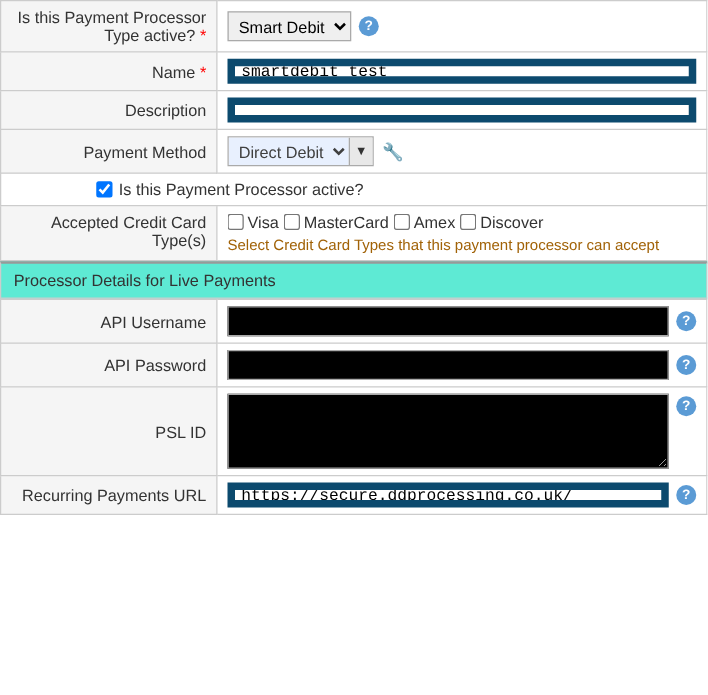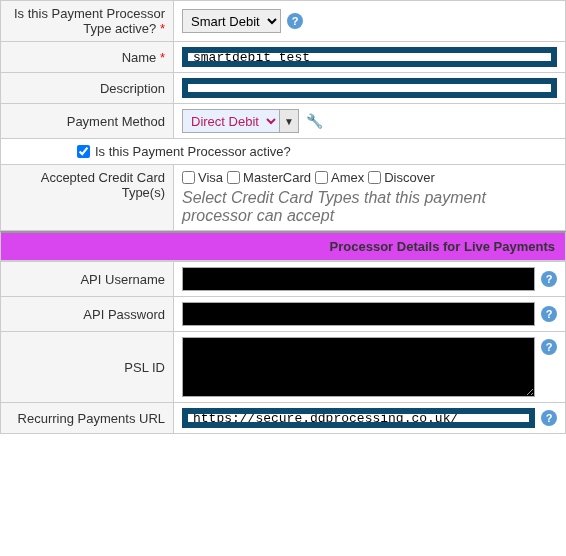--- a/index.html
+++ b/index.html
@@ -89,40 +89,39 @@
       display: flex;
       align-items: center;
       border: 1px solid #aaa;
       height: 24px;
       overflow: hidden;
     }
     .payment-method-select-wrap select {
       border: none;
       height: 22px;
       background: #e8f0fe;
-      color: #be185d;
+      color: #404040;
     }
     .payment-method-select-wrap .arrow-btn {
       padding: 0 4px;
       background: #e8e8e8;
       border-left: 1px solid #aaa;
       height: 22px;
       display: flex;
       align-items: center;
       cursor: pointer;
       font-size: 10px;
     }
     .section-header {
-      background: #d946ef;
-      font-weight: bold;
+      background: #5eead4;
+      font-weight: normal;
       font-size: 13px;
       padding: 6px 10px;
       border: 1px solid #ccc;
       border-top: 2px solid #999;
-      text-align: right;
     }
     .checkbox-row td {
       background: #f0f4ff;
     }
     .credit-card-row td {
       background: #fff;
       vertical-align: top;
     }
     .credit-card-label {
       text-align: right;
@@ -135,23 +134,22 @@
       align-items: flex-start;
       margin-bottom: 4px;
     }
     .credit-card-options label {
       display: flex;
       align-items: center;
       gap: 3px;
       font-size: 13px;
     }
     .credit-card-hint {
-      font-size: 16px;
-      color: #737373;
-      font-style: italic;
+      font-size: 12px;
+      color: #a16207;
     }
     .masked-input {
       background: #000;
       color: #000;
       width: 100%;
       padding: 3px 5px;
       border: 1px solid #aaa;
       font-size: 13px;
       height: 24px;
     }

